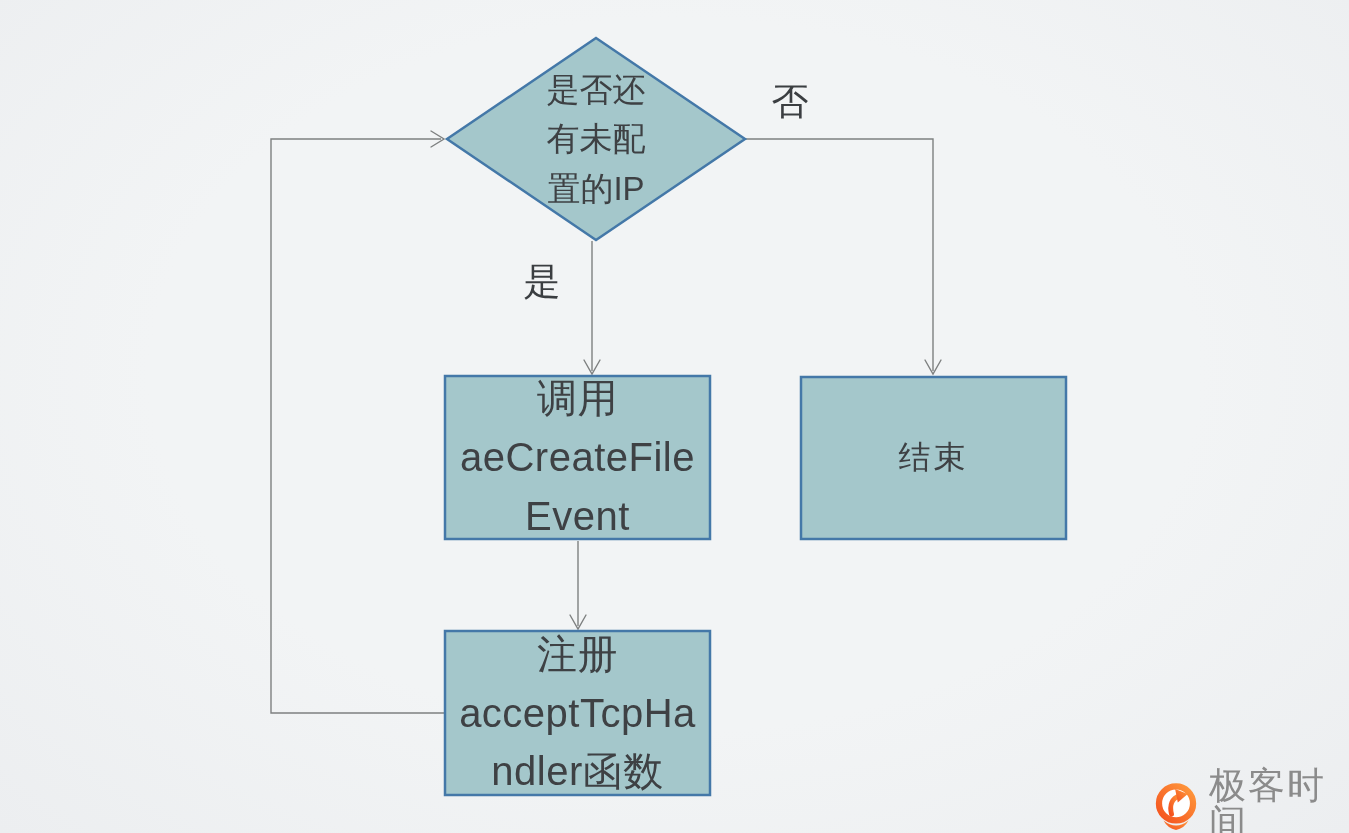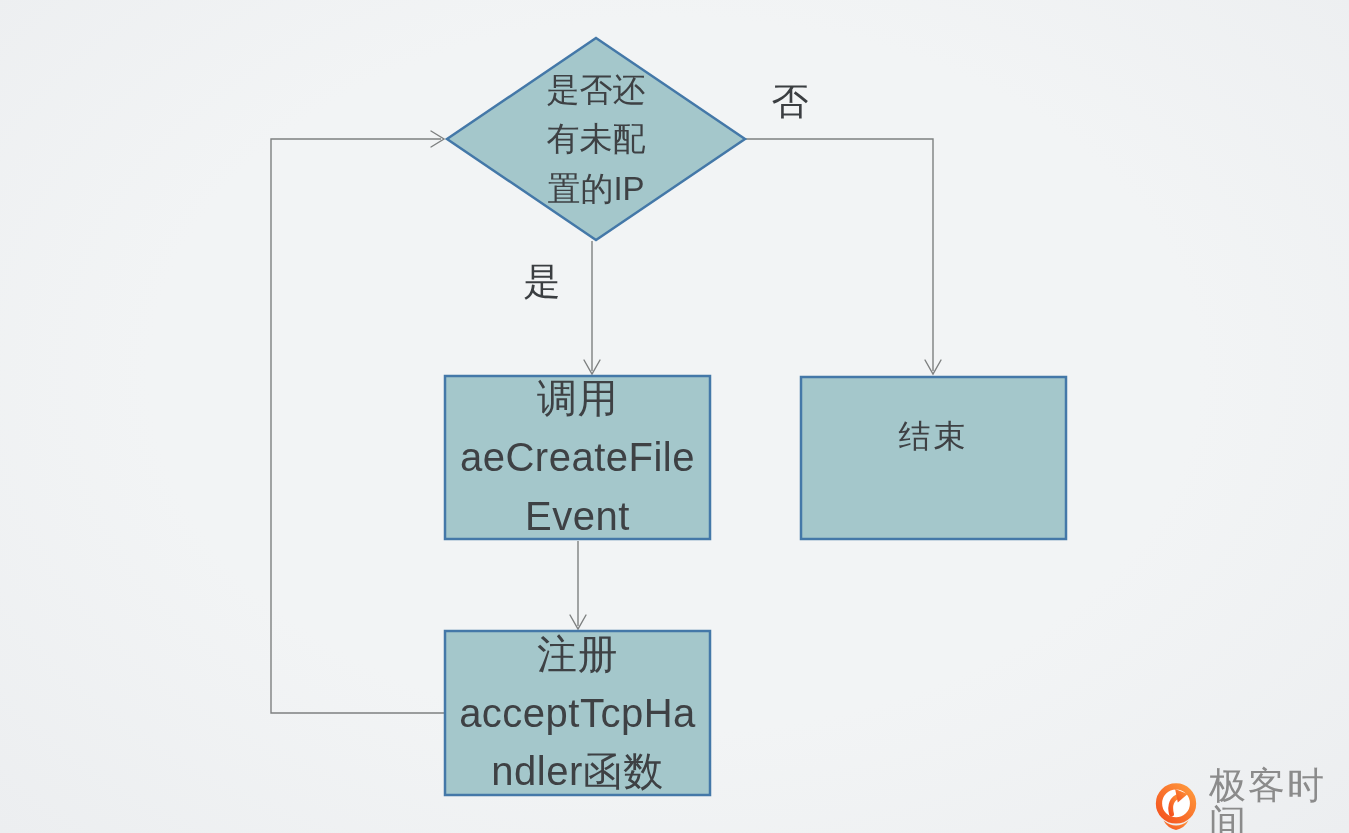--- a/index.html
+++ b/index.html
@@ -53,21 +53,21 @@
   }
   .diamond-label {
     left: 447px; top: 38px; width: 298px; height: 202px;
     font-size: 33px;
     line-height: 1.5;
   }
   .box-call-label {
     left: 445px; top: 376px; width: 265px; height: 163px;
   }
   .box-end-label {
-    left: 801px; top: 356px; width: 265px; height: 162px;
+    left: 801px; top: 377px; width: 265px; height: 162px;
     font-size: 32px;
     letter-spacing: 3px;
   }
   .box-register-label {
     left: 445px; top: 631px; width: 265px; height: 164px; border-radius: 24px;
   }
   .branch-label {
     font-size: 37px;
     color: #3b3e41;
   }

